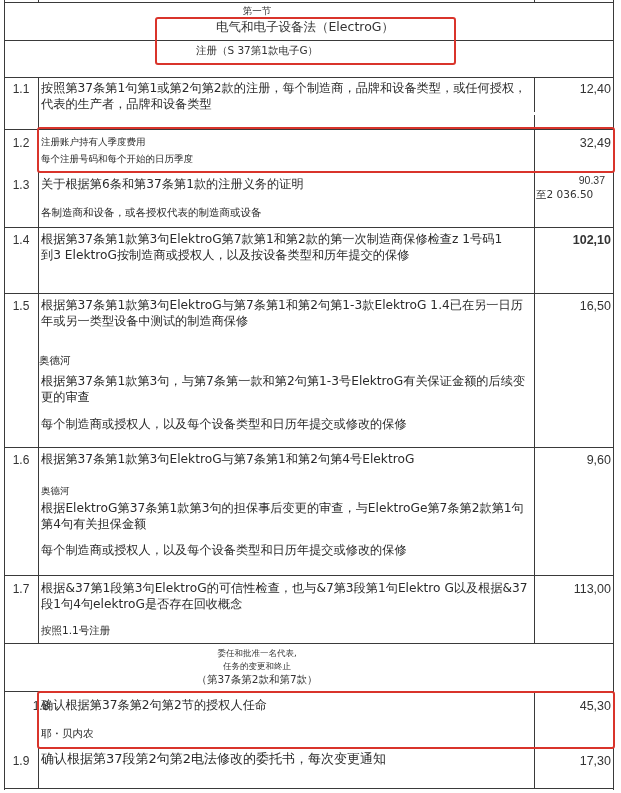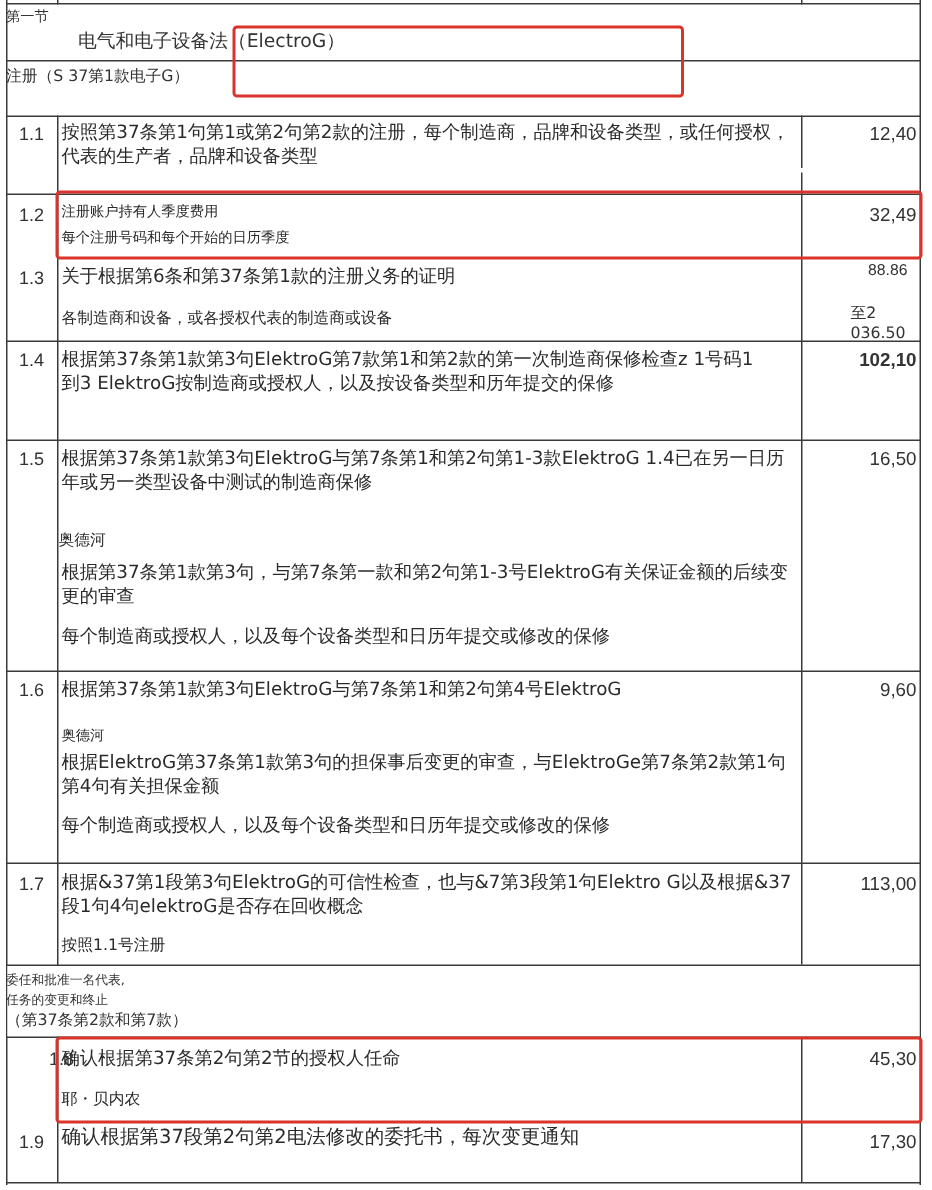--- a/index.html
+++ b/index.html
@@ -6,21 +6,21 @@
   body { width:621px; height:793px; position:relative; overflow:hidden;
          font-family:"DejaVu Sans","Liberation Sans",sans-serif; color:#2a2a2a; }
   .abs { position:absolute; }
   .hline { position:absolute; height:1px; background:#3a3a3a; }
   .vline { position:absolute; width:1px; background:#3a3a3a; }
   .num { position:absolute; left:4px; width:34px; text-align:center; font-size:12px; color:#333; font-family:"Liberation Sans",sans-serif; }
   .val { position:absolute; right:10px; text-align:right; font-size:12.5px; color:#333; font-family:"Liberation Sans",sans-serif; }
   .txt { position:absolute; left:41px; width:488px; font-size:12.2px; line-height:16px; color:#2a2a2a; }
   .sm { font-size:9.5px; line-height:13px; }
   .md { font-size:10.5px; line-height:14px; }
-  .center { position:absolute; left:4px; width:506px; text-align:left; }
+  .center { position:absolute; left:4px; width:506px; text-align:center; }
   .redbox { position:absolute; border:2px solid #d9342b; border-radius:3px; box-sizing:border-box; }
 </style>
 </head>
 <body>
 
 <div class="hline" style="left:4px;width:610px;top:2px;"></div>
 <div class="vline" style="left:4px;top:0;height:790px;"></div>
 <div class="vline" style="left:613px;top:0;height:790px;"></div>
 <div class="hline" style="left:4px;width:610px;top:788px;"></div>
 
@@ -51,22 +51,22 @@
   <div class="txt sm" style="top:135px;">注册账户持有人季度费用</div>
   <div class="txt sm" style="top:152px;">每个注册号码和每个开始的日历季度</div>
   <div class="val" style="top:136px;">32,49</div>
 </div>
 <div class="redbox" style="left:37px;top:127px;width:578px;height:46px;"></div>
 
 <div>
   <div class="num" style="top:178px;">1.3</div>
   <div class="txt" style="top:176px;">关于根据第6条和第37条第1款的注册义务的证明</div>
   <div class="txt md" style="top:205px;">各制造商和设备，或各授权代表的制造商或设备</div>
-  <div class="val" style="top:174px;right:16px;font-size:10.5px;">88.86</div>
-  <div class="abs" style="left:536px;top:202px;font-size:10.5px;color:#333;margin-left:31px;">至2 036.50</div>
+  <div class="val" style="top:174px;right:16px;font-size:10.5px;">90.37</div>
+  <div class="abs" style="left:536px;top:188px;font-size:10.5px;color:#333;">至2 036.50</div>
 </div>
 <div class="hline" style="left:4px;width:610px;top:227px;"></div>
 
 <div>
   <div class="num" style="top:233px;">1.4</div>
   <div class="txt" style="top:231px;width:470px;">根据第37条第1款第3句ElektroG第7款第1和第2款的第一次制造商保修检查z 1号码1到3 ElektroG按制造商或授权人，以及按设备类型和历年提交的保修</div>
   <div class="val" style="top:233px;font-weight:bold;">102,10</div>
 </div>
 <div class="hline" style="left:4px;width:610px;top:293px;"></div>
 

